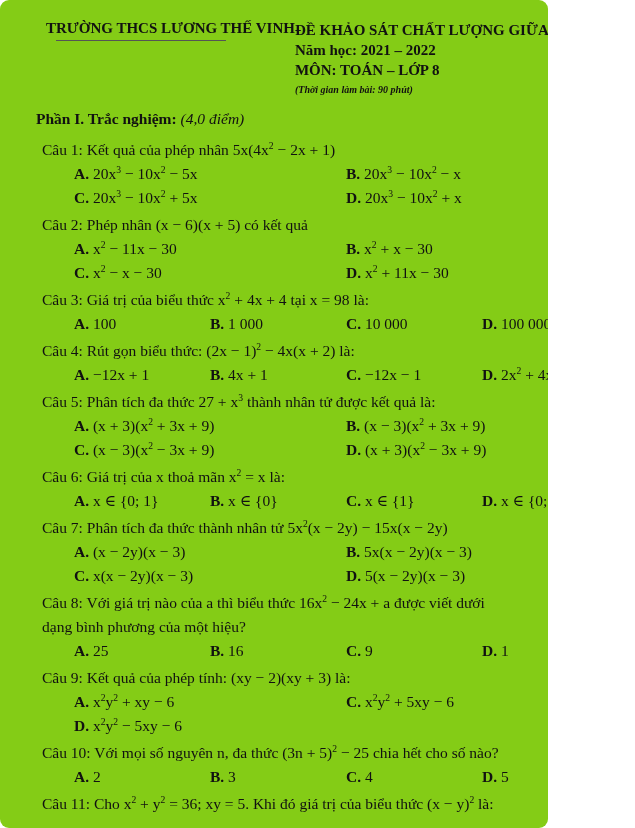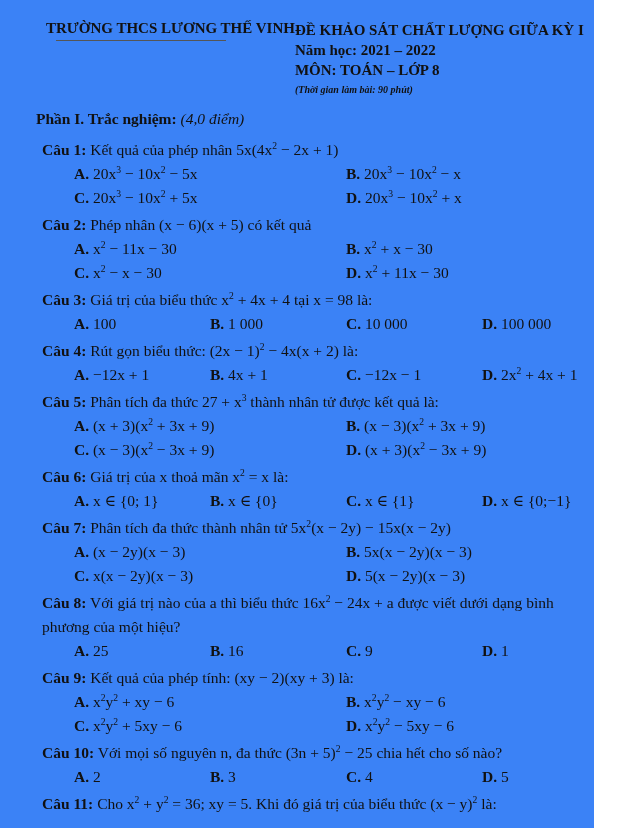--- a/index.html
+++ b/index.html
@@ -1,42 +1,43 @@
 <!DOCTYPE html>
 <html lang="vi"><head>
 <meta charset="utf-8">
 <style>
   html,body{margin:0;padding:0;background:#ffffff;}
   .page{
-    width:594px;height:828px;box-sizing:border-box;overflow:hidden;
-    background:#3b82f6;color:#111;
+    width:548px;height:828px;box-sizing:border-box;overflow:hidden;
+    background:#84cc16;color:#111;
     font-family:"Liberation Serif","DejaVu Serif",serif;
     font-size:15.5px;
     padding:20px 30px 10px 40px;
+    border-radius:9px;
   }
   
   .header{display:flex;justify-content:space-between;align-items:flex-start;}
   .col-left{flex:0 0 auto;padding-left:6px;position:relative;}
   .school{font-weight:bold;font-size:15px;white-space:nowrap;}
   .school-underline{position:absolute;left:16px;top:20px;width:170px;border-bottom:1.5px solid #555;}
   .col-right{flex:0 0 auto;text-align:left;}
   .col-right div{line-height:20px;}
   .exam-title{font-weight:bold;font-size:15px;white-space:nowrap;}
   .year,.subject{font-weight:bold;font-size:15px;}
   .duration{font-weight:bold;font-style:italic;font-size:10px;}
   
   .part-heading{margin:8px 0 8px -4px;line-height:22px;}
   .part-heading .ph-bold{font-weight:bold;}
   .part-heading .ph-points{font-style:italic;}
   .instruction{font-style:italic;margin-left:-4px;line-height:23px;}
   
   #questions{margin-top:2px;}
   .question{margin:0 0 3px 2px;}
   .q-line{line-height:24px;}
-  .q-label{font-weight:bold;}
+  .q-label{font-weight:normal;}
   .options{margin-left:32px;}
   .options.cols2{display:grid;grid-template-columns:272px auto;}
   .options.cols4{display:grid;grid-template-columns:136px 136px 136px auto;}
   .option{line-height:24px;white-space:nowrap;}
   .okey{font-weight:bold;}
   sup{font-size:62%;line-height:0;vertical-align:super;}
 </style>
 </head>
 <body>
 
@@ -139,21 +140,20 @@
           <div class="option"><b class="okey">B.</b> <span class="otext">16</span></div>
           <div class="option"><b class="okey">C.</b> <span class="otext">9</span></div>
           <div class="option"><b class="okey">D.</b> <span class="otext">1</span></div>
         </div>
     </div>
 
     <div class="question">
       <div class="q-line"><b class="q-label">Câu 9:</b> <span class="q-text">Kết quả của phép tính: (xy − 2)(xy + 3) là:</span></div>
       <div class="options cols2">
           <div class="option"><b class="okey">A.</b> <span class="otext">x<sup>2</sup>y<sup>2</sup> + xy − 6</span></div>
-          <div class="option"><b class="okey">B.</b> <span class="otext">x<sup>2</sup>y<sup>2</sup> − xy − 6</span></div>
           <div class="option"><b class="okey">C.</b> <span class="otext">x<sup>2</sup>y<sup>2</sup> + 5xy − 6</span></div>
           <div class="option"><b class="okey">D.</b> <span class="otext">x<sup>2</sup>y<sup>2</sup> − 5xy − 6</span></div>
         </div>
     </div>
 
     <div class="question">
       <div class="q-line"><b class="q-label">Câu 10:</b> <span class="q-text">Với mọi số nguyên n, đa thức (3n + 5)<sup>2</sup> − 25 chia hết cho số nào?</span></div>
       <div class="options cols4">
           <div class="option"><b class="okey">A.</b> <span class="otext">2</span></div>
           <div class="option"><b class="okey">B.</b> <span class="otext">3</span></div>

